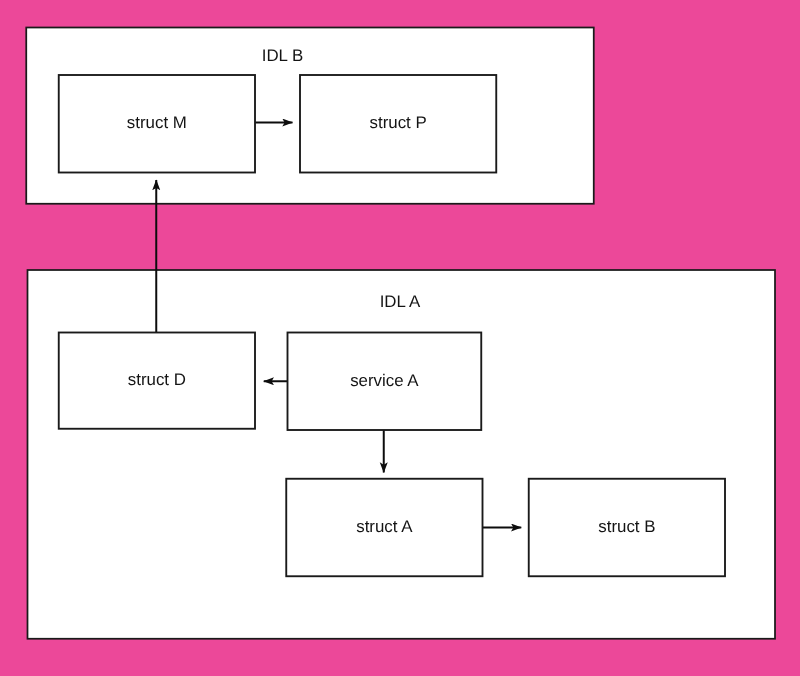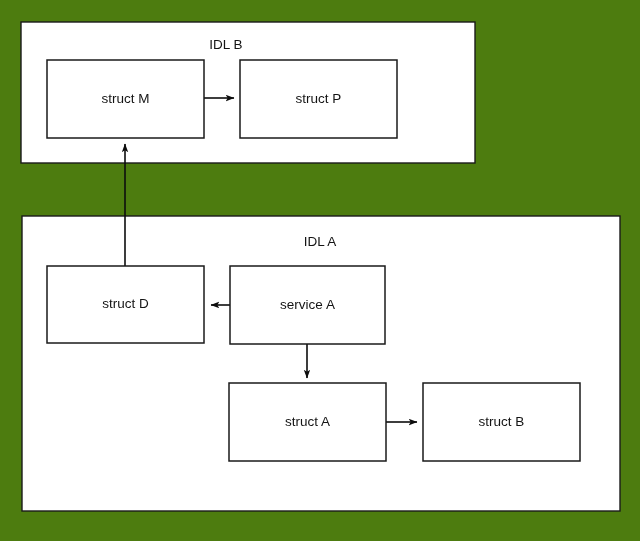--- a/index.html
+++ b/index.html
@@ -8,21 +8,21 @@
     padding: 0;
     background: #ffffff;
   }
   body {
     font-family: "Liberation Sans", sans-serif;
   }
   #diagram-root {
     position: relative;
     width: 640px;
     height: 541px;
-    background: #4d7c0f;
+    background: #ec4899;
     overflow: hidden;
   }
   #diagram-svg {
     display: block;
     width: 640px;
     height: 541px;
   }
   .container-rect {
     fill: #ffffff;
     stroke: #1a1a1a;

